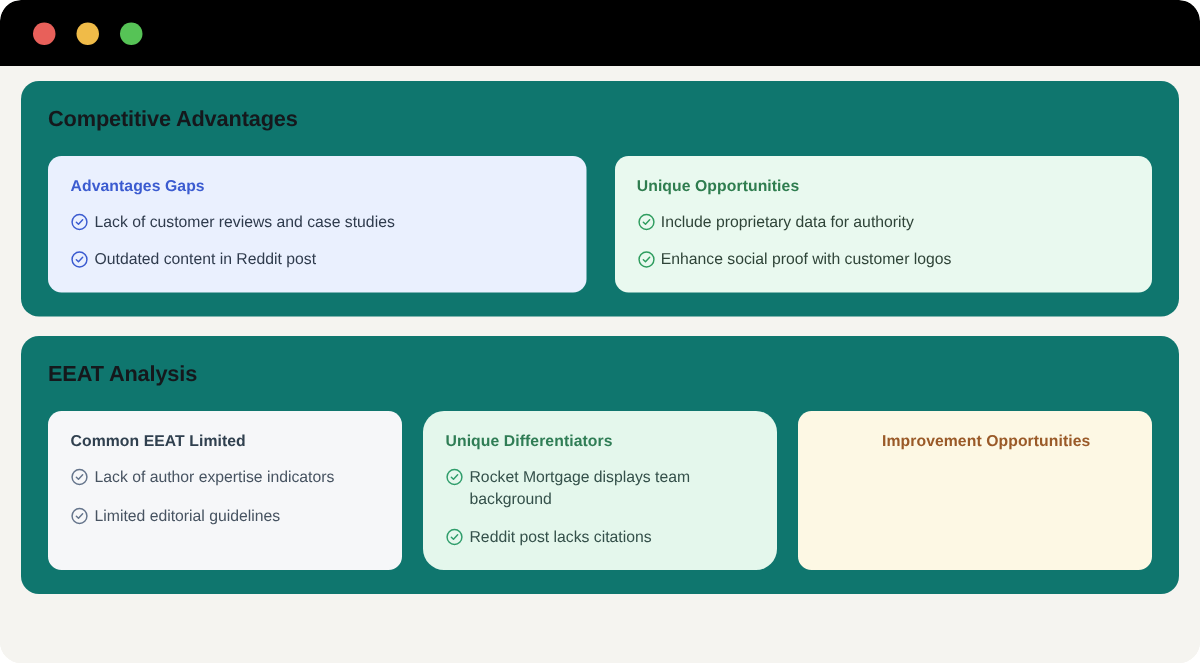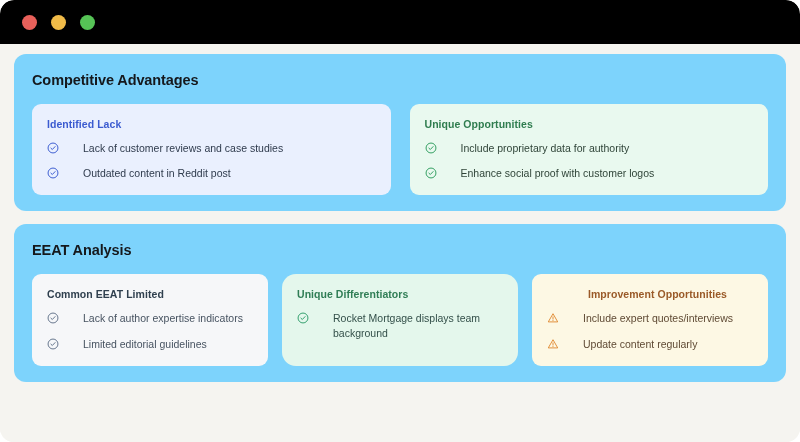--- a/index.html
+++ b/index.html
@@ -48,21 +48,21 @@
     flex: 1 1 auto;
     padding: 10px 14px 10px 14px;
     box-sizing: border-box;
     display: flex;
     flex-direction: column;
     gap: 13px;
     background: #f5f4f0;
   }
 
   .card {
-    background: #7dd3fc;
+    background: #0f766e;
     border-radius: 12px;
     padding: 18px 18px 16px 18px;
     box-sizing: border-box;
   }
   .card-title {
     font-size: 14.5px;
     font-weight: bold;
     color: #15181c;
     letter-spacing: -0.1px;
     margin: 0 0 16px 0;
@@ -87,21 +87,21 @@
     letter-spacing: 0.05px;
   }
   .panel ul {
     list-style: none;
     margin: 0;
     padding: 0;
   }
   .panel li {
     display: flex;
     align-items: flex-start;
-    gap: 24px;
+    gap: 4px;
     margin-bottom: 11px;
     font-size: 10.5px;
     line-height: 1.35;
   }
   .panel li:last-child { margin-bottom: 0; }
   .li-icon {
     flex: 0 0 auto;
     width: 12px;
     height: 12px;
     margin-top: 1px;
@@ -143,21 +143,21 @@
     <div class="dot dot-max"></div>
   </div>
 
   <div class="content">
 
     <div class="card">
       <div class="card-title">Competitive Advantages</div>
       <div class="panel-row">
 
         <div class="panel panel-blue">
-          <div class="panel-title">Identified Lack</div>
+          <div class="panel-title">Advantages Gaps</div>
           <ul>
             <li>
               <svg class="li-icon" viewBox="0 0 16 16">
                 <circle cx="8" cy="8" r="6.6" fill="none" stroke="#3b5bd0" stroke-width="1.3"></circle>
                 <path d="M5.2 8.2 L7.1 10 L10.8 6.1" fill="none" stroke="#3b5bd0" stroke-width="1.3" stroke-linecap="round" stroke-linejoin="round"></path>
               </svg>
               <span class="li-text">Lack of customer reviews and case studies</span>
             </li>
             <li>
               <svg class="li-icon" viewBox="0 0 16 16">
@@ -219,42 +219,31 @@
         <div class="panel panel-mint">
           <div class="panel-title">Unique Differentiators</div>
           <ul>
             <li>
               <svg class="li-icon" viewBox="0 0 16 16">
                 <circle cx="8" cy="8" r="6.6" fill="none" stroke="#2f9d6b" stroke-width="1.3"></circle>
                 <path d="M5.2 8.2 L7.1 10 L10.8 6.1" fill="none" stroke="#2f9d6b" stroke-width="1.3" stroke-linecap="round" stroke-linejoin="round"></path>
               </svg>
               <span class="li-text">Rocket Mortgage displays team background</span>
             </li>
+            <li>
+              <svg class="li-icon" viewBox="0 0 16 16">
+                <circle cx="8" cy="8" r="6.6" fill="none" stroke="#2f9d6b" stroke-width="1.3"></circle>
+                <path d="M5.2 8.2 L7.1 10 L10.8 6.1" fill="none" stroke="#2f9d6b" stroke-width="1.3" stroke-linecap="round" stroke-linejoin="round"></path>
+              </svg>
+              <span class="li-text">Reddit post lacks citations</span>
+            </li>
           </ul>
         </div>
 
         <div class="panel panel-amber">
           <div class="panel-title">Improvement Opportunities</div>
-          <ul>
-            <li>
-              <svg class="li-icon" viewBox="0 0 16 16">
-                <path d="M8 2.3 L14.3 13.2 L1.7 13.2 Z" fill="none" stroke="#e08a32" stroke-width="1.25" stroke-linejoin="round"></path>
-                <path d="M8 6.4 L8 9.5" stroke="#e08a32" stroke-width="1.25" stroke-linecap="round"></path>
-                <circle cx="8" cy="11.3" r="0.72" fill="#e08a32"></circle>
-              </svg>
-              <span class="li-text">Include expert quotes/interviews</span>
-            </li>
-            <li>
-              <svg class="li-icon" viewBox="0 0 16 16">
-                <path d="M8 2.3 L14.3 13.2 L1.7 13.2 Z" fill="none" stroke="#e08a32" stroke-width="1.25" stroke-linejoin="round"></path>
-                <path d="M8 6.4 L8 9.5" stroke="#e08a32" stroke-width="1.25" stroke-linecap="round"></path>
-                <circle cx="8" cy="11.3" r="0.72" fill="#e08a32"></circle>
-              </svg>
-              <span class="li-text">Update content regularly</span>
-            </li>
-          </ul>
         </div>
 
       </div>
     </div>
 
   </div>
 </div>
 
 </body></html>

